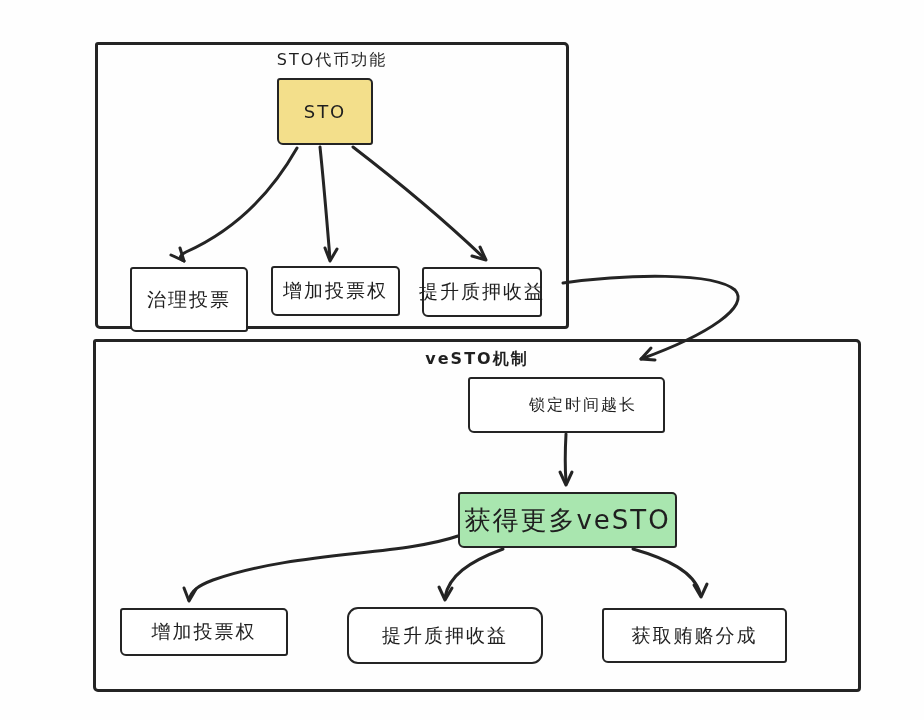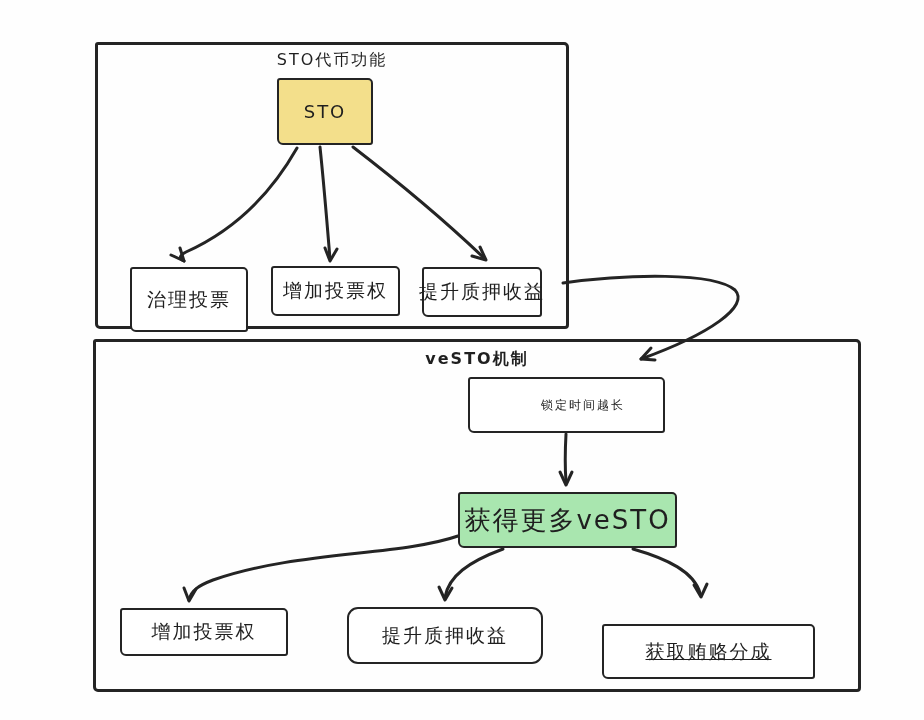--- a/index.html
+++ b/index.html
@@ -41,21 +41,21 @@
     display:flex;align-items:center;justify-content:center;
     font-size:19px;
     letter-spacing:2px;
     font-weight:500;
     color:var(--ink);
     box-sizing:border-box;
     white-space:nowrap;
   }
   .node-yellow{background:var(--yellow);}
   .node-green{background:var(--green);font-size:26px;}
-  .node-lock{font-size:12px;padding-left:33px;}
+  .node-lock{font-size:16px;padding-left:33px;}
   svg.wires{position:absolute;left:0;top:0;pointer-events:none;}
   svg.wires path{
     fill:none;
     stroke:var(--stroke);
     stroke-width:3;
     stroke-linecap:round;
     stroke-linejoin:round;
   }
 </style>
 </head>
@@ -123,15 +123,15 @@
   </div>
 
   <div class="node node-lock" style="left:468px;top:377px;width:197px;height:56px;">锁定时间越长</div>
 
   <div class="node node-green" style="left:458px;top:492px;width:219px;height:56px;">获得更多veSTO</div>
 
   <div class="node" style="left:120px;top:608px;width:168px;height:48px;">增加投票权</div>
 
   <div class="node" style="left:347px;top:607px;width:196px;height:57px;border-radius:11px;">提升质押收益</div>
 
-  <div class="node" style="left:602px;top:624px;width:213px;height:55px;text-decoration:underline;">获取贿赂分成</div>
+  <div class="node" style="left:602px;top:608px;width:185px;height:55px;">获取贿赂分成</div>
 
 </div>
 
 </body></html>

